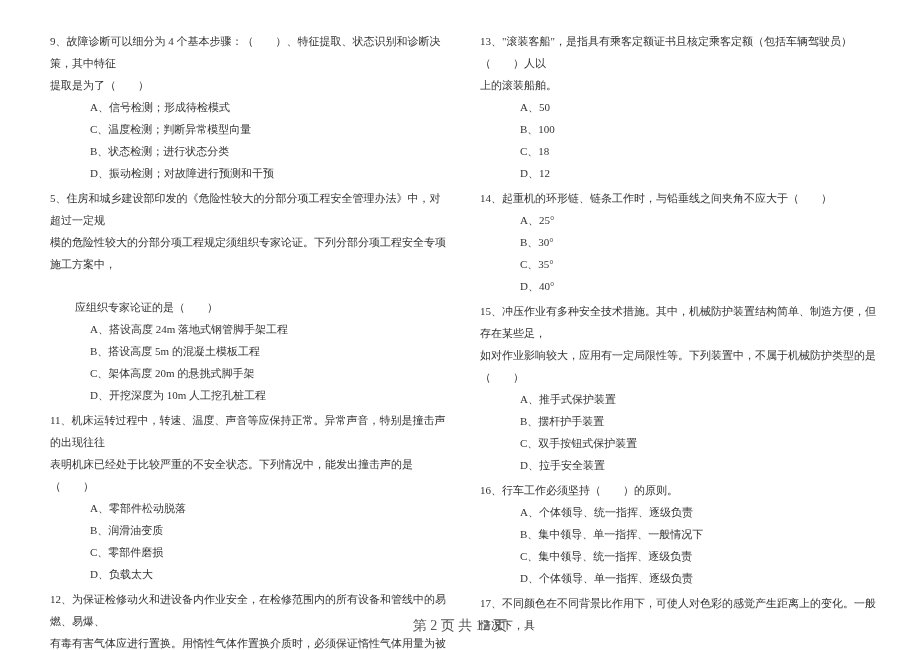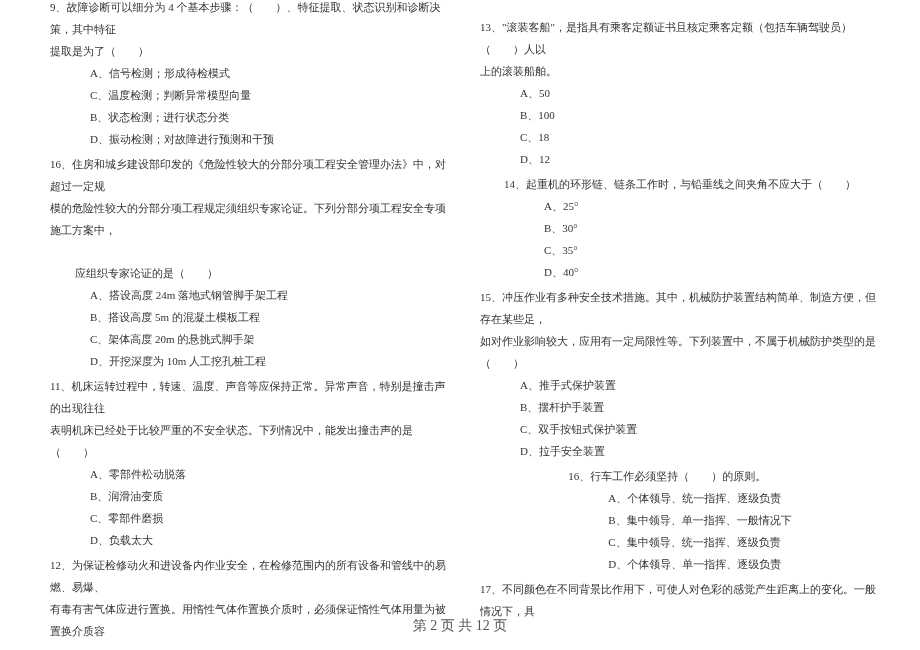--- a/index.html
+++ b/index.html
@@ -1,19 +1,18 @@
 <!DOCTYPE html>
 <html><head>
   <meta charset="utf-8">
   <style>
     * {
       margin: 0;
       padding: 0;
       box-sizing: border-box;
-      align-items: center;
     }
     body {
       width: 920px;
       height: 650px;
       background: #ffffff;
       font-family: "SimSun", "宋体", serif;
       font-size: 11px;
       color: #333;
       position: relative;
       padding: 30px 40px 30px 50px;
@@ -66,21 +65,21 @@
     <div class="question">
       <div class="question-text">9、故障诊断可以细分为 4 个基本步骤：（　　）、特征提取、状态识别和诊断决策，其中特征</div>
       <div class="continuation">提取是为了（　　）</div>
       <div class="option">A、信号检测；形成待检模式</div>
       <div class="option">C、温度检测；判断异常模型向量</div>
       <div class="option">B、状态检测；进行状态分类</div>
       <div class="option">D、振动检测；对故障进行预测和干预</div>
     </div>
 
     <div class="question">
-      <div class="question-text">16、住房和城乡建设部印发的《危险性较大的分部分项工程安全管理办法》中，对超过一定规</div>
+      <div class="question-text">5、住房和城乡建设部印发的《危险性较大的分部分项工程安全管理办法》中，对超过一定规</div>
       <div class="continuation">模的危险性较大的分部分项工程规定须组织专家论证。下列分部分项工程安全专项施工方案中，</div>
       <div class="sub-text">应组织专家论证的是（　　）</div>
       <div class="option">A、搭设高度 24m 落地式钢管脚手架工程</div>
       <div class="option">B、搭设高度 5m 的混凝土模板工程</div>
       <div class="option">C、架体高度 20m 的悬挑式脚手架</div>
       <div class="option">D、开挖深度为 10m 人工挖孔桩工程</div>
     </div>
 
     <div class="question">
       <div class="question-text">11、机床运转过程中，转速、温度、声音等应保持正常。异常声音，特别是撞击声的出现往往</div>

